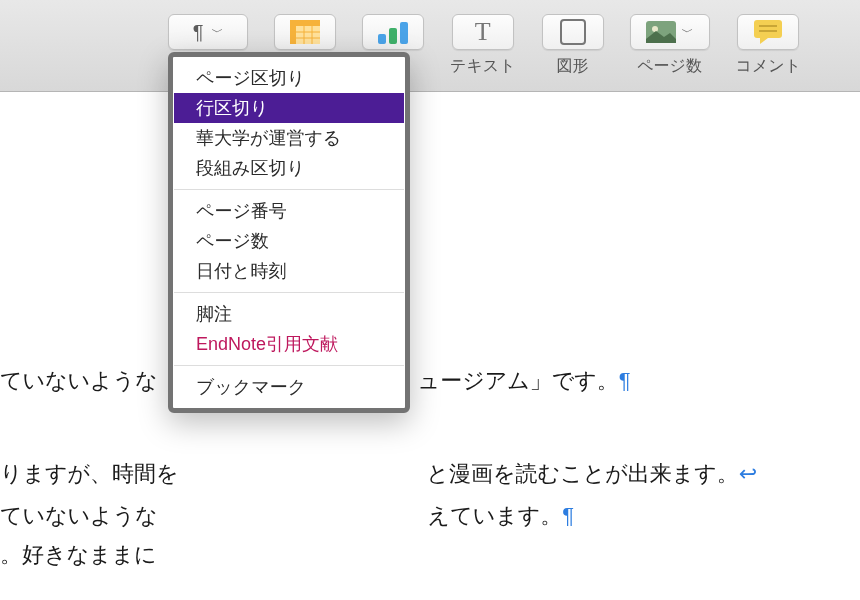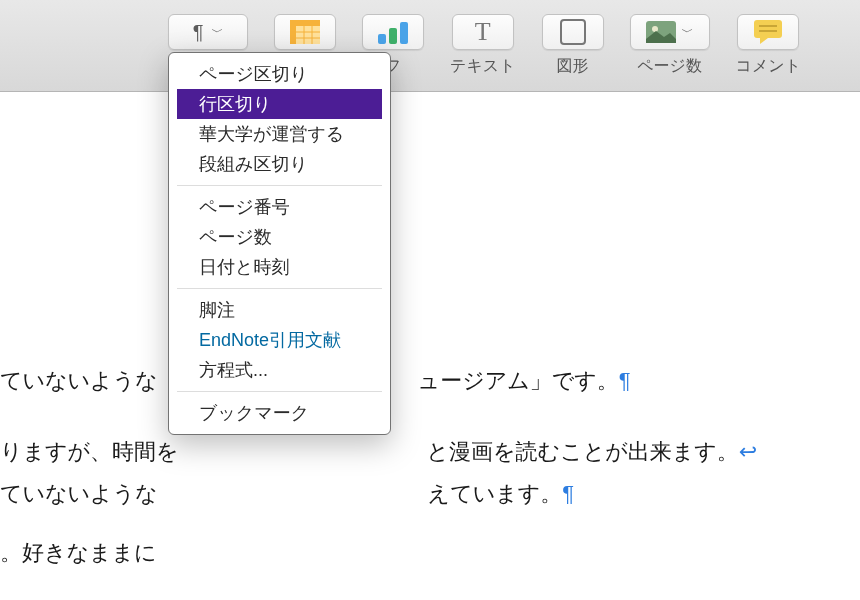--- a/index.html
+++ b/index.html
@@ -51,42 +51,42 @@
     .pilcrow-glyph { font-size: 20px; color: #5c5c5c; font-weight: 500; }
     .chevron { font-size: 12px; color: #6a6a6a; }
     .table-icon svg, .chart-icon svg, .media-icon svg, .comment-icon svg { display: block; }
     .text-icon { font-family: Georgia, serif; font-size: 26px; color: #777; }
     .shape-icon { width: 26px; height: 26px; border: 2.5px solid #777; border-radius: 4px; }
 
     .dropdown {
       position: absolute;
       top: 52px;
       left: 168px;
-      width: 223px;
+      width: 242px;
       background: #fff;
-      border: 1px solid #737373;
+      border: 5px solid #737373;
       border-radius: 6px;
       box-shadow: 0 10px 30px rgba(0,0,0,0.25);
-      padding: 6px 8px;
+      padding: 6px 1px;
       z-index: 10;
     }
     .dropdown-item {
       height: 30px;
       display: flex;
       align-items: center;
       padding: 0 22px;
       font-size: 18px;
       color: #2b2b2b;
       position: relative;
     }
     .dropdown-item.selected {
       background: #4c1d95;
       color: #fff;
     }
-    .dropdown-item.disabled { color: #0369a1; }
+    .dropdown-item.disabled { color: #be185d; }
     .dropdown-sep {
       height: 1px;
       background: #dddddd;
       margin: 6px 0;
     }
     .submenu-arrow {
       position: absolute;
       right: 16px;
       font-size: 14px;
       color: #3a3a3a;
@@ -97,23 +97,23 @@
       font-size: 22px;
       color: #1a1a1a;
       line-height: 1.75;
       white-space: nowrap;
     }
     .document .line { padding-left: 0; }
     .pilcrow-mark { color: #2d7de0; }
     .return-mark { color: #2d7de0; }
     .doc-wrap { position: absolute; top: 92px; left: 0; right: 0; }
     .doc-line1 { margin-top: 130px; }
-    .doc-line2 { margin-top: 32px; }
+    .doc-line2 { margin-top: 54px; }
     .doc-line3 { margin-top: 4px; }
-    .doc-line4 { margin-top: 20px; }
+    .doc-line4 { margin-top: 0; }
   </style>
 </head>
 <body>
 
 <div class="toolbar">
   <div class="toolbar-group">
     <div class="toolbar-btn pilcrow-btn">
       <span class="pilcrow-glyph">¶</span>
       <span class="chevron">﹀</span>
     </div>
@@ -197,21 +197,20 @@
   <div class="dropdown-item selected">行区切り</div>
   <div class="dropdown-item">華大学が運営する</div>
   <div class="dropdown-item">段組み区切り</div>
   <div class="dropdown-sep"></div>
   <div class="dropdown-item">ページ番号</div>
   <div class="dropdown-item">ページ数</div>
   <div class="dropdown-item">日付と時刻</div>
   <div class="dropdown-sep"></div>
   <div class="dropdown-item">脚注</div>
   <div class="dropdown-item disabled">EndNote引用文献</div>
-  <div class="dropdown-item">方程式...</div>
   <div class="dropdown-sep"></div>
   <div class="dropdown-item">ブックマーク</div>
 </div>
 
 <div class="doc-wrap">
   <div class="document">
     <div class="line doc-line1">
       <span>ていないような</span><span style="display:inline-block;width:260px;"></span><span>ュージアム」です。</span><span class="pilcrow-mark">¶</span>
     </div>
     <div class="line doc-line2">

